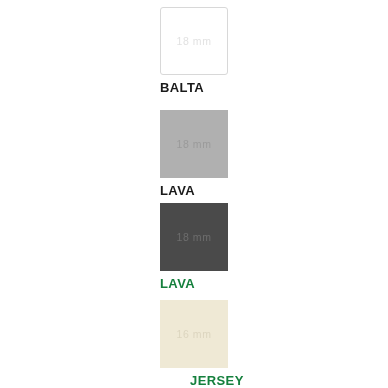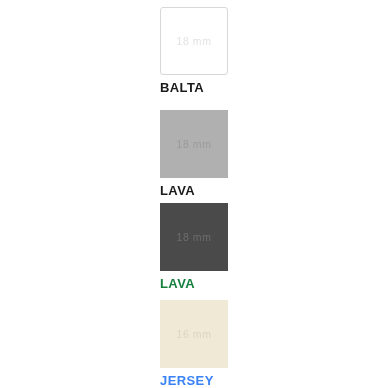--- a/index.html
+++ b/index.html
@@ -93,16 +93,16 @@
     <div class="swatch-chip" style="background-color: rgb(74, 74, 74);">
       <span class="swatch-size" style="color: rgb(109, 109, 109);">18 mm</span>
     </div>
     <div class="swatch-name" style="color: #15803d;">LAVA</div>
   </div>
 
   <div class="swatch-entry" id="entry-3">
     <div class="swatch-chip" style="background-color: rgb(239, 233, 213);">
       <span class="swatch-size" style="color: rgb(220, 213, 191);">16 mm</span>
     </div>
-    <div class="swatch-name" style="color: #3b82f6;">JERSEY</div>
+    <div class="swatch-name" style="color: #15803d; margin-left: 30px;">JERSEY</div>
   </div>
 
 </div>
 
 </body></html>

